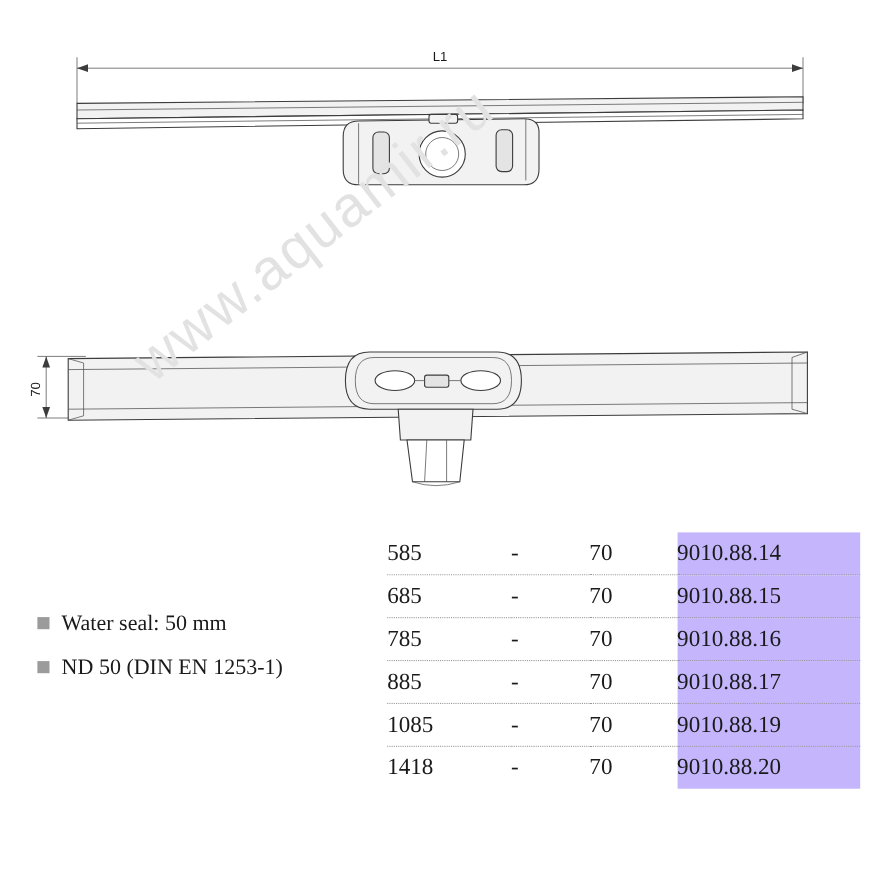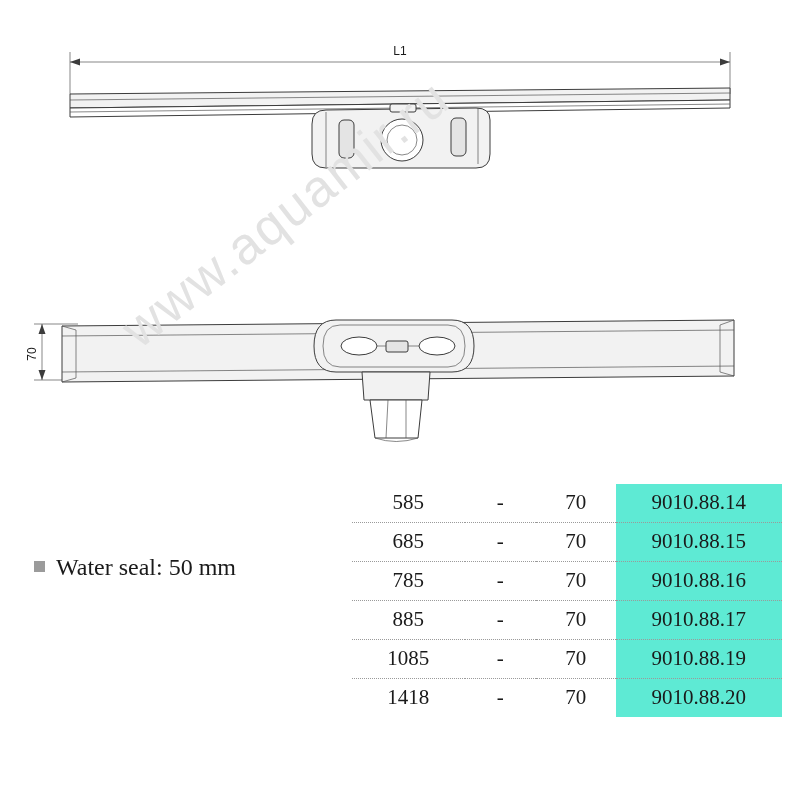--- a/index.html
+++ b/index.html
@@ -38,49 +38,49 @@
   .fill-light{fill:#f2f2f2;stroke:#3c3c3c;stroke-width:1;}
   .fill-mid{fill:#e4e4e4;stroke:#3c3c3c;stroke-width:1;}
   .fill-white{fill:#ffffff;stroke:#3c3c3c;stroke-width:1;}
   .dimtext{font-family:"Liberation Sans", sans-serif;font-size:12px;fill:#1a1a1a;}
 
   
   .specs{
     position:absolute;
     left:34px; top:540px;
     width:310px;
-    font-size:24px;
+    font-size:20px;
     line-height:31px;
   }
   .spec-row{display:flex;align-items:flex-start;margin-bottom:9px;}
   .bullet{
     width:11px;height:11px;background:#9b9b9b;
     margin-top:9px;margin-right:11px;flex:none;
   }
   .spec-text{flex:1;}
 
   
   .table{
     position:absolute;
     left:352px; top:472px;
     width:430px;
     border-collapse:collapse;
     font-size:21px;
   }
   .table td{
     padding:6px 0 7px 0;
     border-bottom:1px dotted #9a9a9a;
-    text-align:center;
+    text-align:left;
     white-space:nowrap;
   }
   .table tr:last-child td{border-bottom:none;}
   .col-a{width:120px;}
   .col-b{width:78px;}
   .col-c{width:86px;}
-  .col-d{width:174px;background:#5eead4;}
+  .col-d{width:174px;background:#c4b5fd;}
 </style>
 </head>
 <body>
 
 <div class="stage">
 
   <div class="drawing" id="top-view">
     <svg width="720" height="170" viewBox="0 0 720 170">
 
       <line class="ln-thin" x1="40" y1="40" x2="700" y2="40"></line>
@@ -146,20 +146,24 @@
     </svg>
   </div>
 
   <div class="watermark">www.aquamir.ru</div>
 
   <div class="specs">
     <div class="spec-row">
       <span class="bullet"></span>
       <span class="spec-text">Water seal: 50 mm</span>
     </div>
+    <div class="spec-row">
+      <span class="bullet"></span>
+      <span class="spec-text">ND 50 (DIN EN 1253-1)</span>
+    </div>
   </div>
 
   <table class="table">
     <tbody>
       <tr>
         <td class="col-a">585</td>
         <td class="col-b">-</td>
         <td class="col-c">70</td>
         <td class="col-d">9010.88.14</td>
       </tr>

